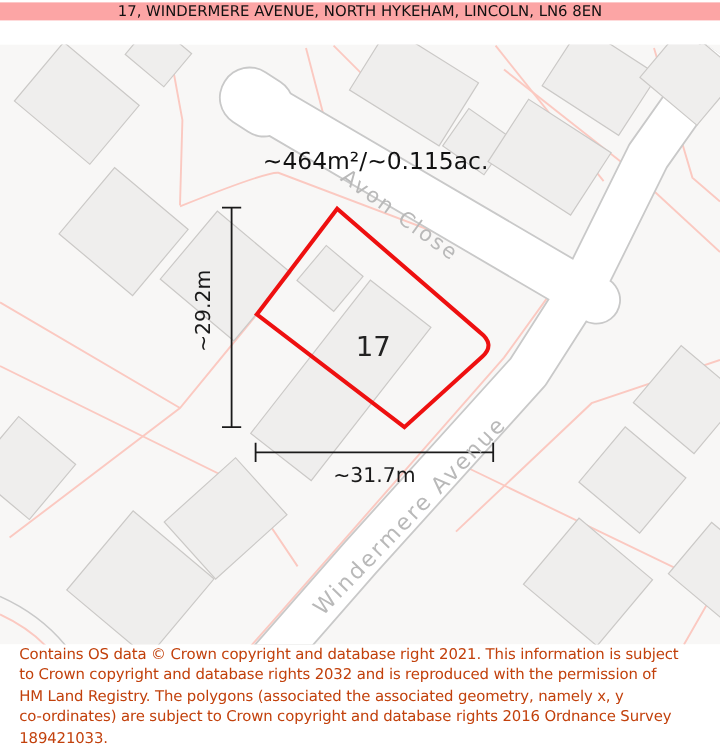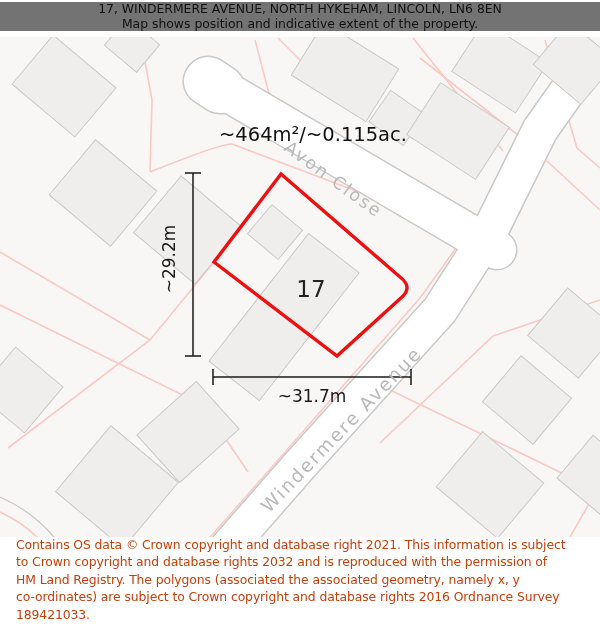--- a/index.html
+++ b/index.html
@@ -4,21 +4,21 @@
 <style>
   html,body{margin:0;padding:0;}
   body{
     width:600px;height:625px;position:relative;overflow:hidden;
     background:#ffffff;
     font-family:"DejaVu Sans","Liberation Sans",sans-serif;
     color:#111;
   }
   .header{
     position:absolute;top:2px;left:0;width:600px;text-align:center;
-    line-height:14.6px;font-size:12.4px;color:#111;background:#737373;z-index:3;
+    line-height:14.6px;font-size:12.4px;color:#111;background:#fca5a5;z-index:3;
   }
   .map-wrap{position:absolute;top:37px;left:0;width:600px;height:500px;}
   svg text{font-family:"DejaVu Sans","Liberation Sans",sans-serif;}
   .parcel{stroke:var(--parcel-line);stroke-width:1.6;fill:none;}
   .road-casing{stroke:var(--road-border);fill:none;}
   .road-fill{stroke:var(--road-fill);fill:none;}
   .building{fill:var(--building-fill);stroke:var(--building-stroke);stroke-width:1;}
   .street-label{fill:var(--street-label);letter-spacing:2px;}
   .dim{stroke:var(--dimension-line);stroke-width:1.5;}
   .dim-text{fill:var(--dimension-line);font-size:17px;}
@@ -26,21 +26,20 @@
     position:absolute;left:16px;top:536px;width:596px;
     font-size:12.4px;line-height:17.4px;letter-spacing:-0.1px;
     color:#c2410c;white-space:nowrap;z-index:3;
   }
 </style>
 </head>
 <body>
 
 <div class="header">
   <div>17, WINDERMERE AVENUE, NORTH HYKEHAM, LINCOLN, LN6 8EN</div>
-  <div>Map shows position and indicative extent of the property.</div>
 </div>
 
 <div class="map-wrap">
 <svg width="600" height="500" viewBox="0 37 600 500" xmlns="http://www.w3.org/2000/svg">
 
   <rect x="0" y="37" width="600" height="500" fill="var(--map-background)"></rect>
 
   <g>
     <path class="parcel" d="M141,40 L152,100 L150,171"></path>
     <path class="parcel" d="M150,172 Q222,143 232,144 L467,233 L420,298 L228,517 L142,614"></path>

